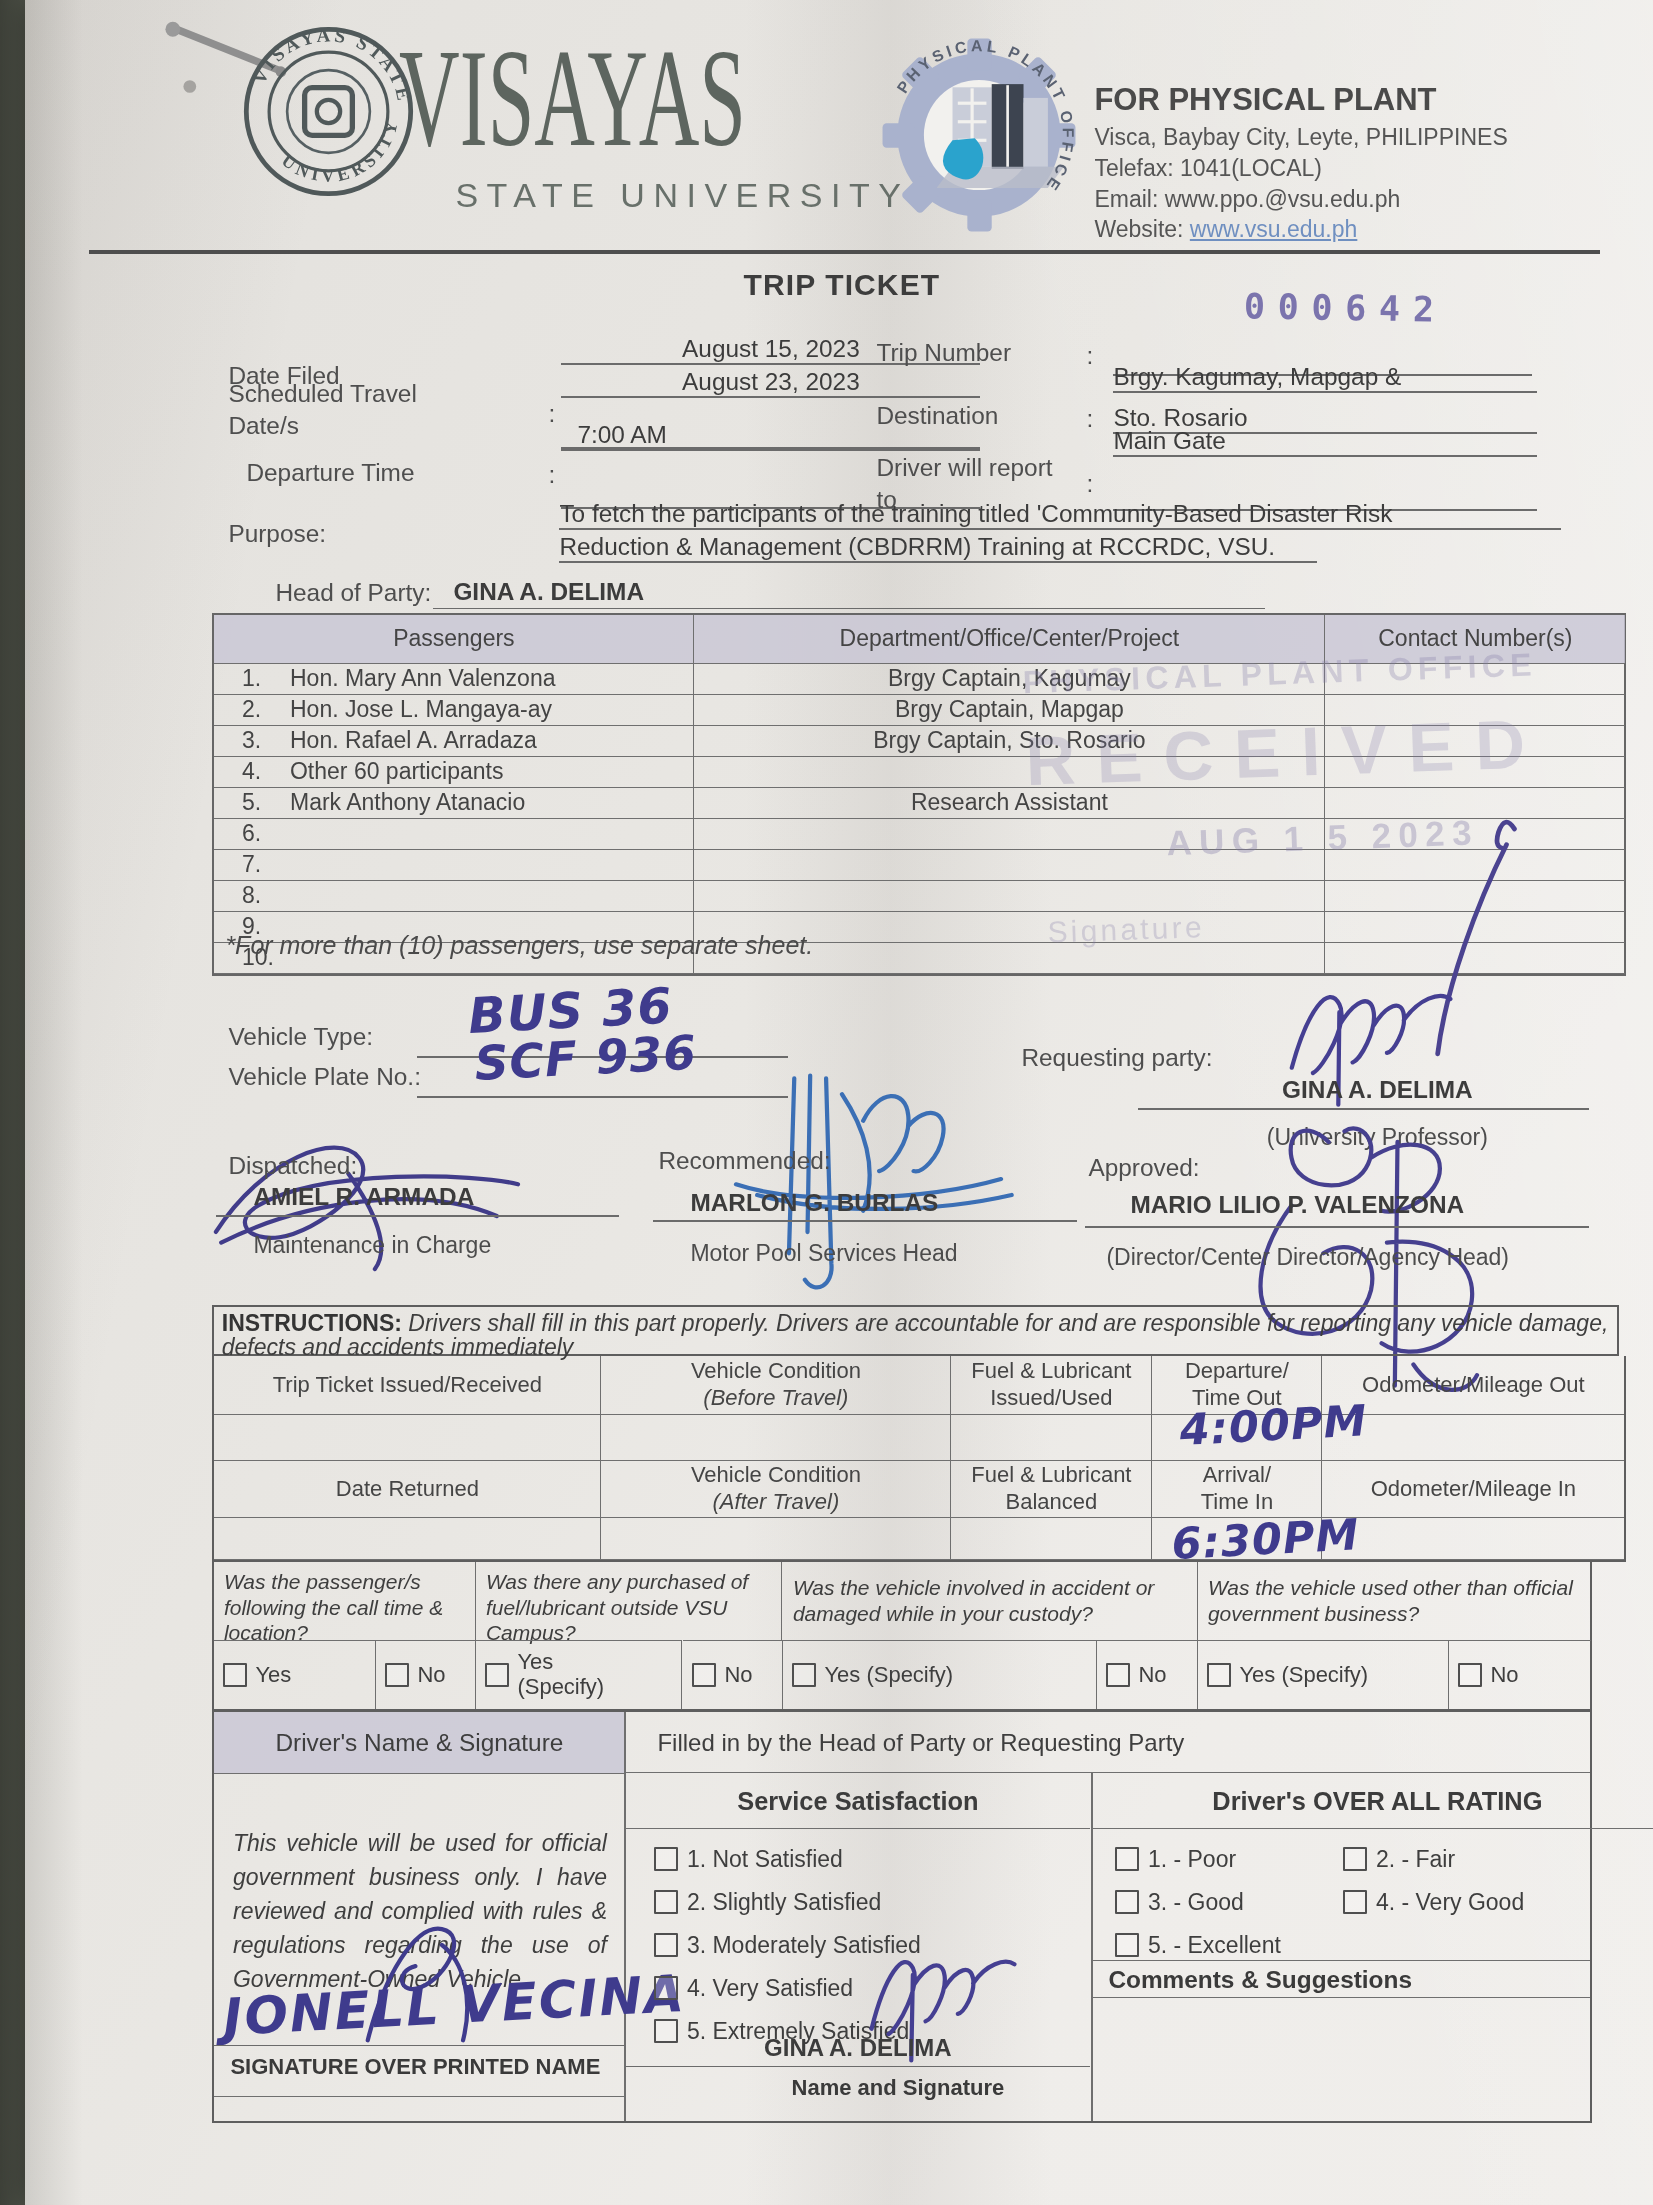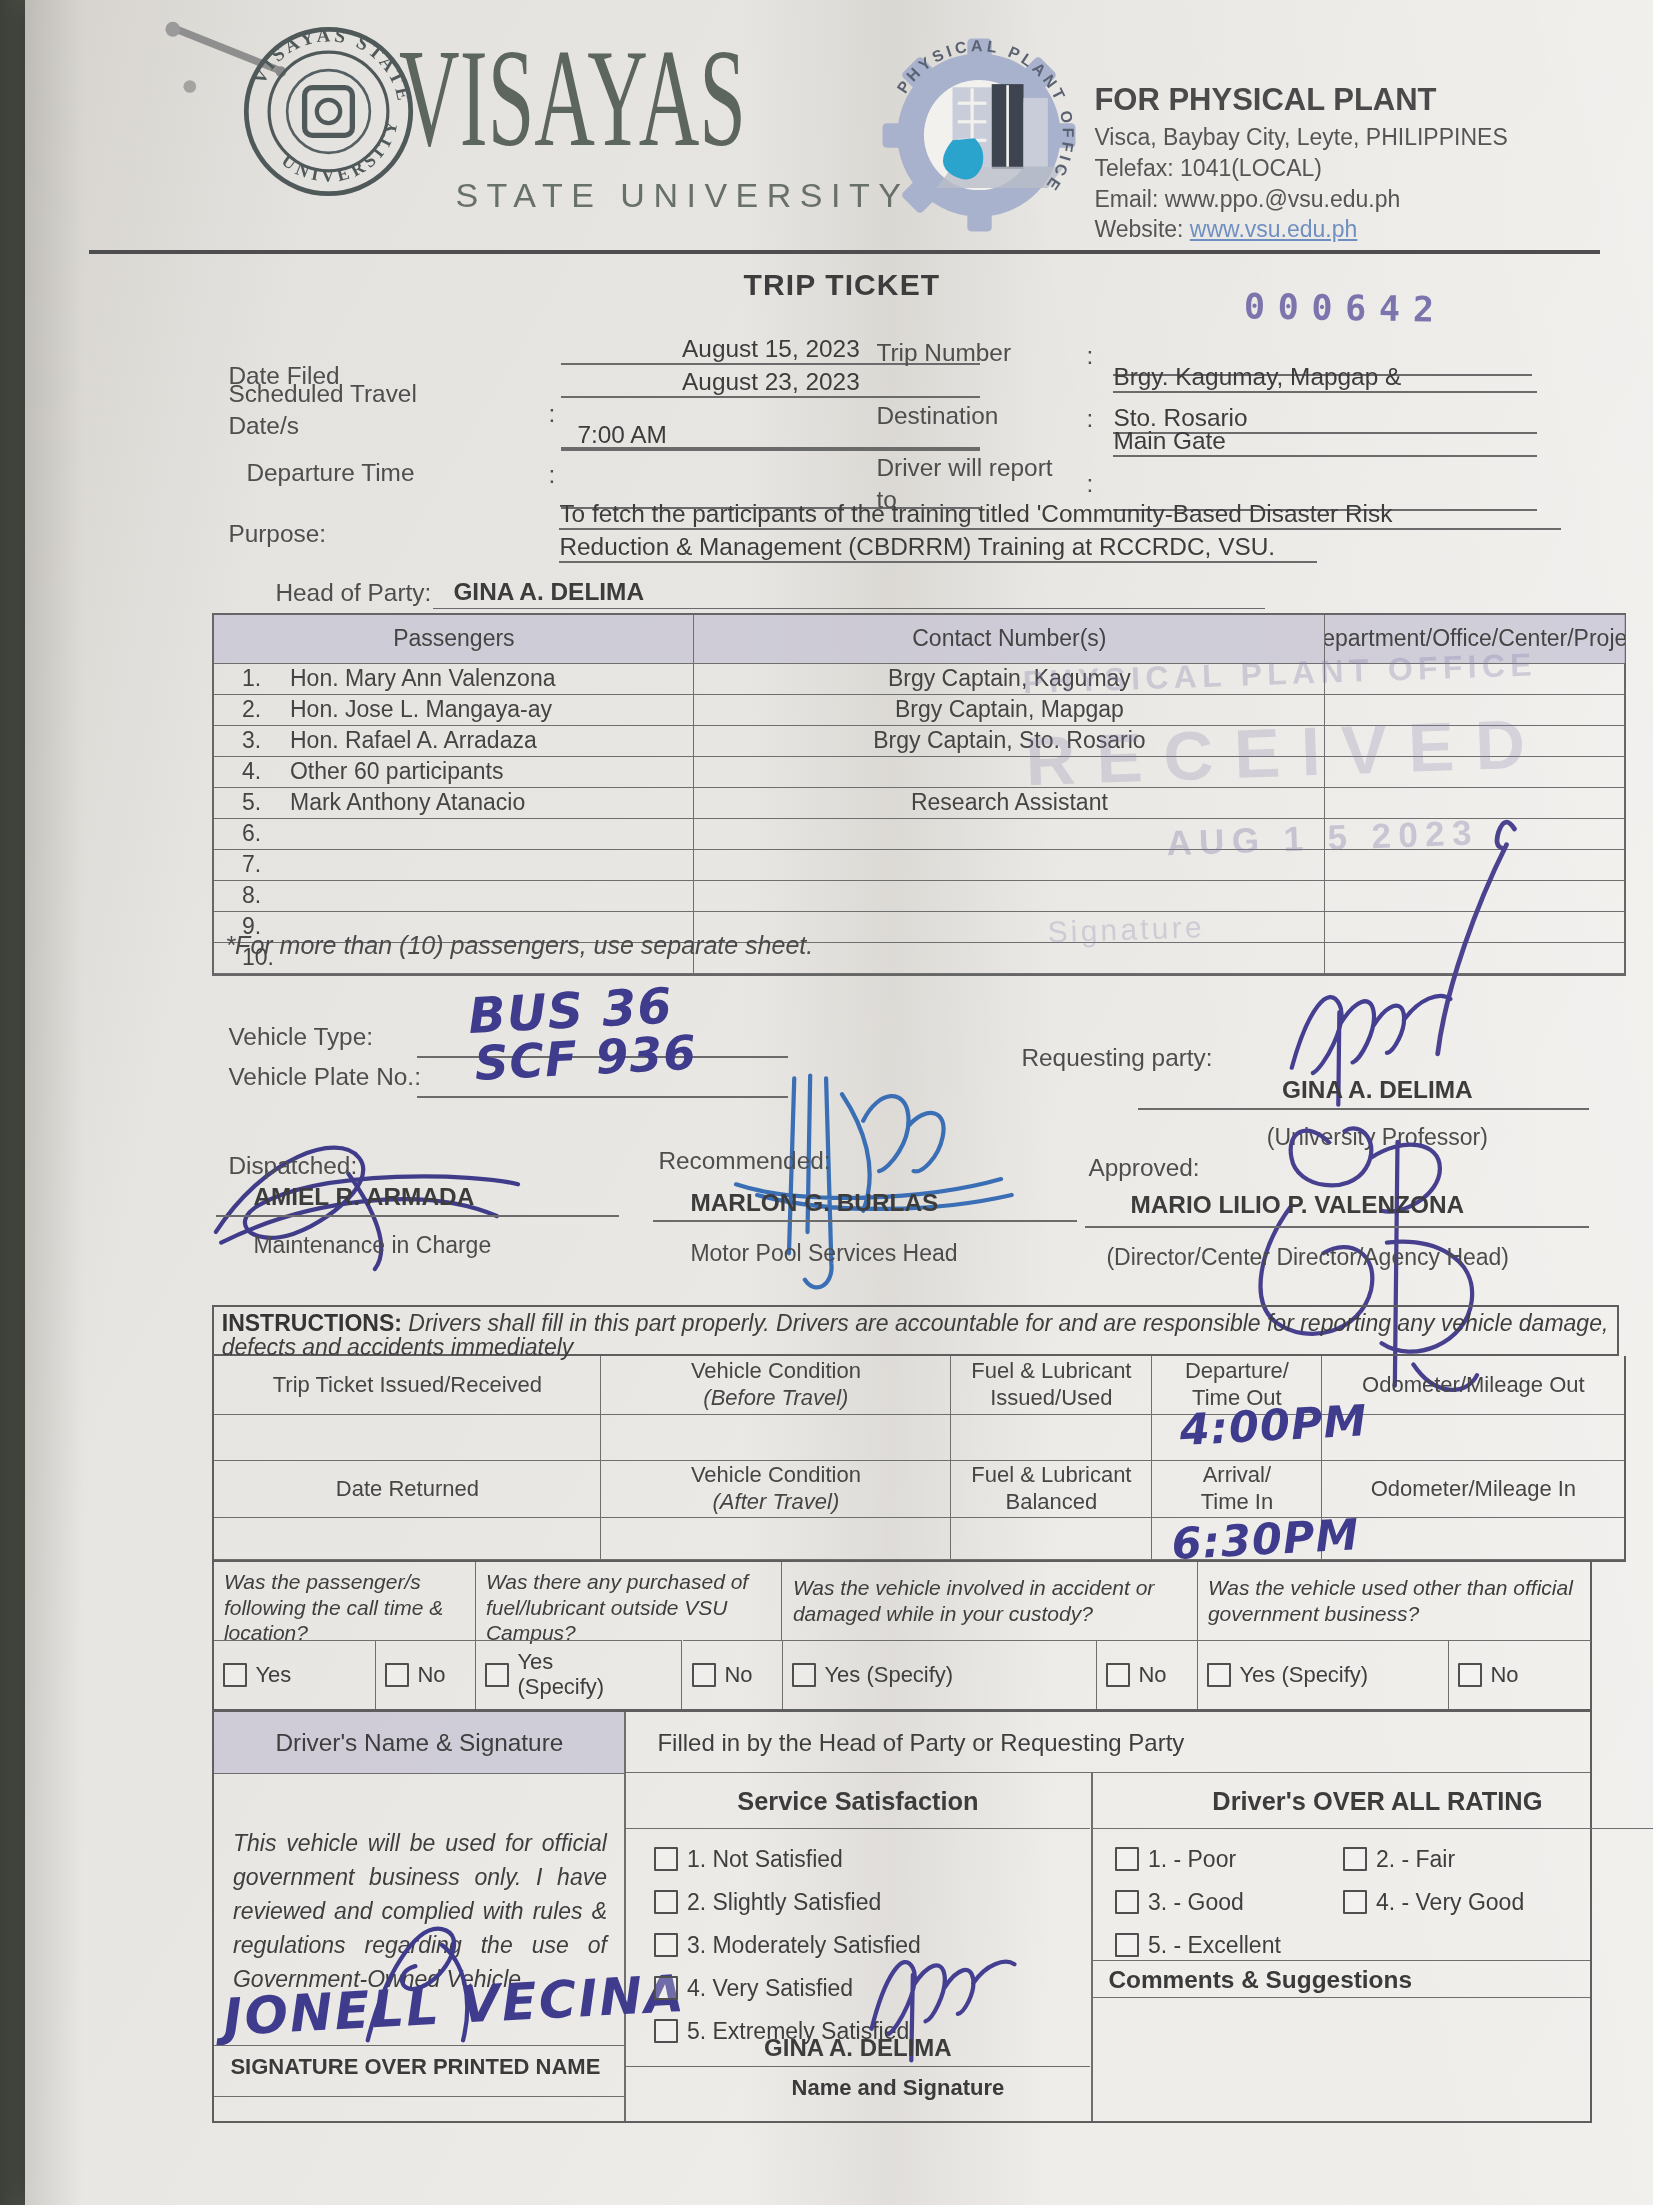--- a/index.html
+++ b/index.html
@@ -180,22 +180,22 @@
   <div class="abs lbl" style="left:203px;top:523px;">Purpose:</div>
   <div class="abs val ul" style="left:534px;top:503px;width:1002px;text-align:left;">To fetch the participants of the training titled 'Community-Based Disaster Risk</div>
   <div class="abs val ul" style="left:534px;top:536px;width:758px;text-align:left;">Reduction &amp; Management (CBDRRM) Training at RCCRDC, VSU.</div>
 
   <div class="abs lbl" style="left:250px;top:582px;">Head of Party:</div>
   <div class="abs lbl b" style="left:428px;top:581px;color:#3c3c3c;">GINA A. DELIMA</div>
   <div class="abs hline" style="left:408px;top:611px;width:832px;height:1.6px;"></div>
 
   <div class="abs ptable">
     <div class="phead">Passengers</div>
+    <div class="phead">Department/Office/Center/Project</div>
     <div class="phead">Contact Number(s)</div>
-    <div class="phead">Department/Office/Center/Project</div>
 
     <div>
         <span class="pnum">1.</span>
         <span>Hon. Mary Ann Valenzona</span>
       </div>
     <div class="pdept">Brgy Captain, Kagumay</div>
       <div></div>
     <div>
         <span class="pnum">2.</span>
         <span>Hon. Jose L. Mangaya-ay</span>

